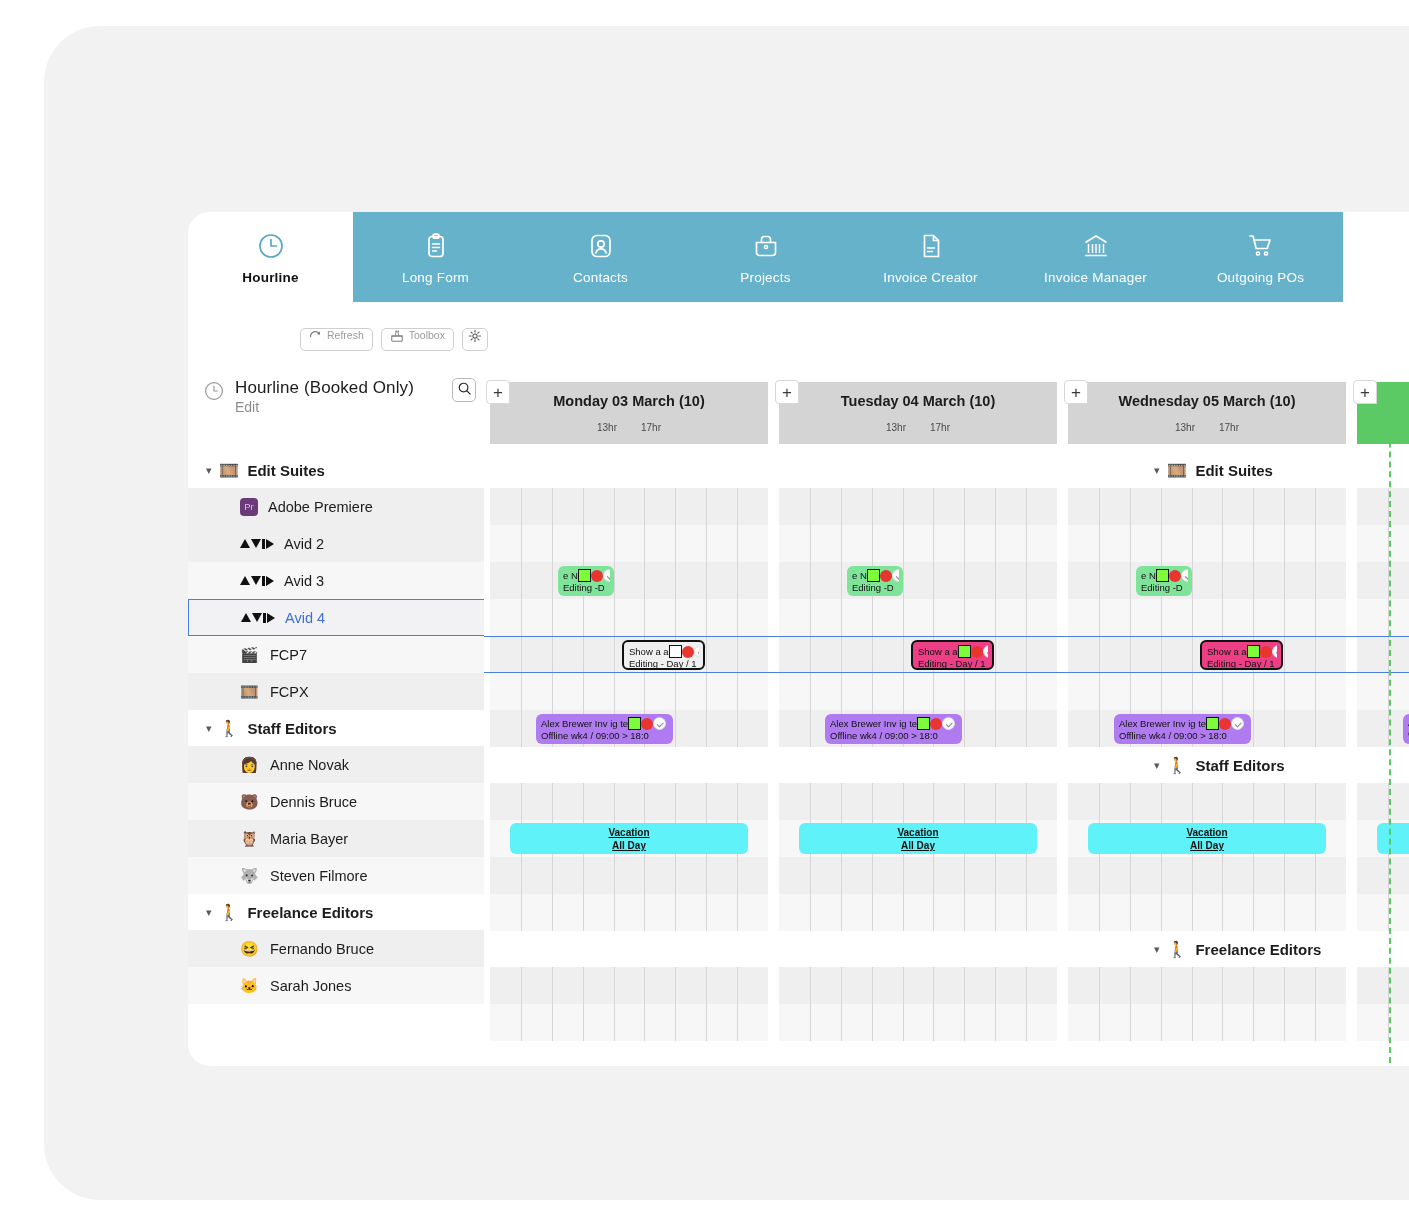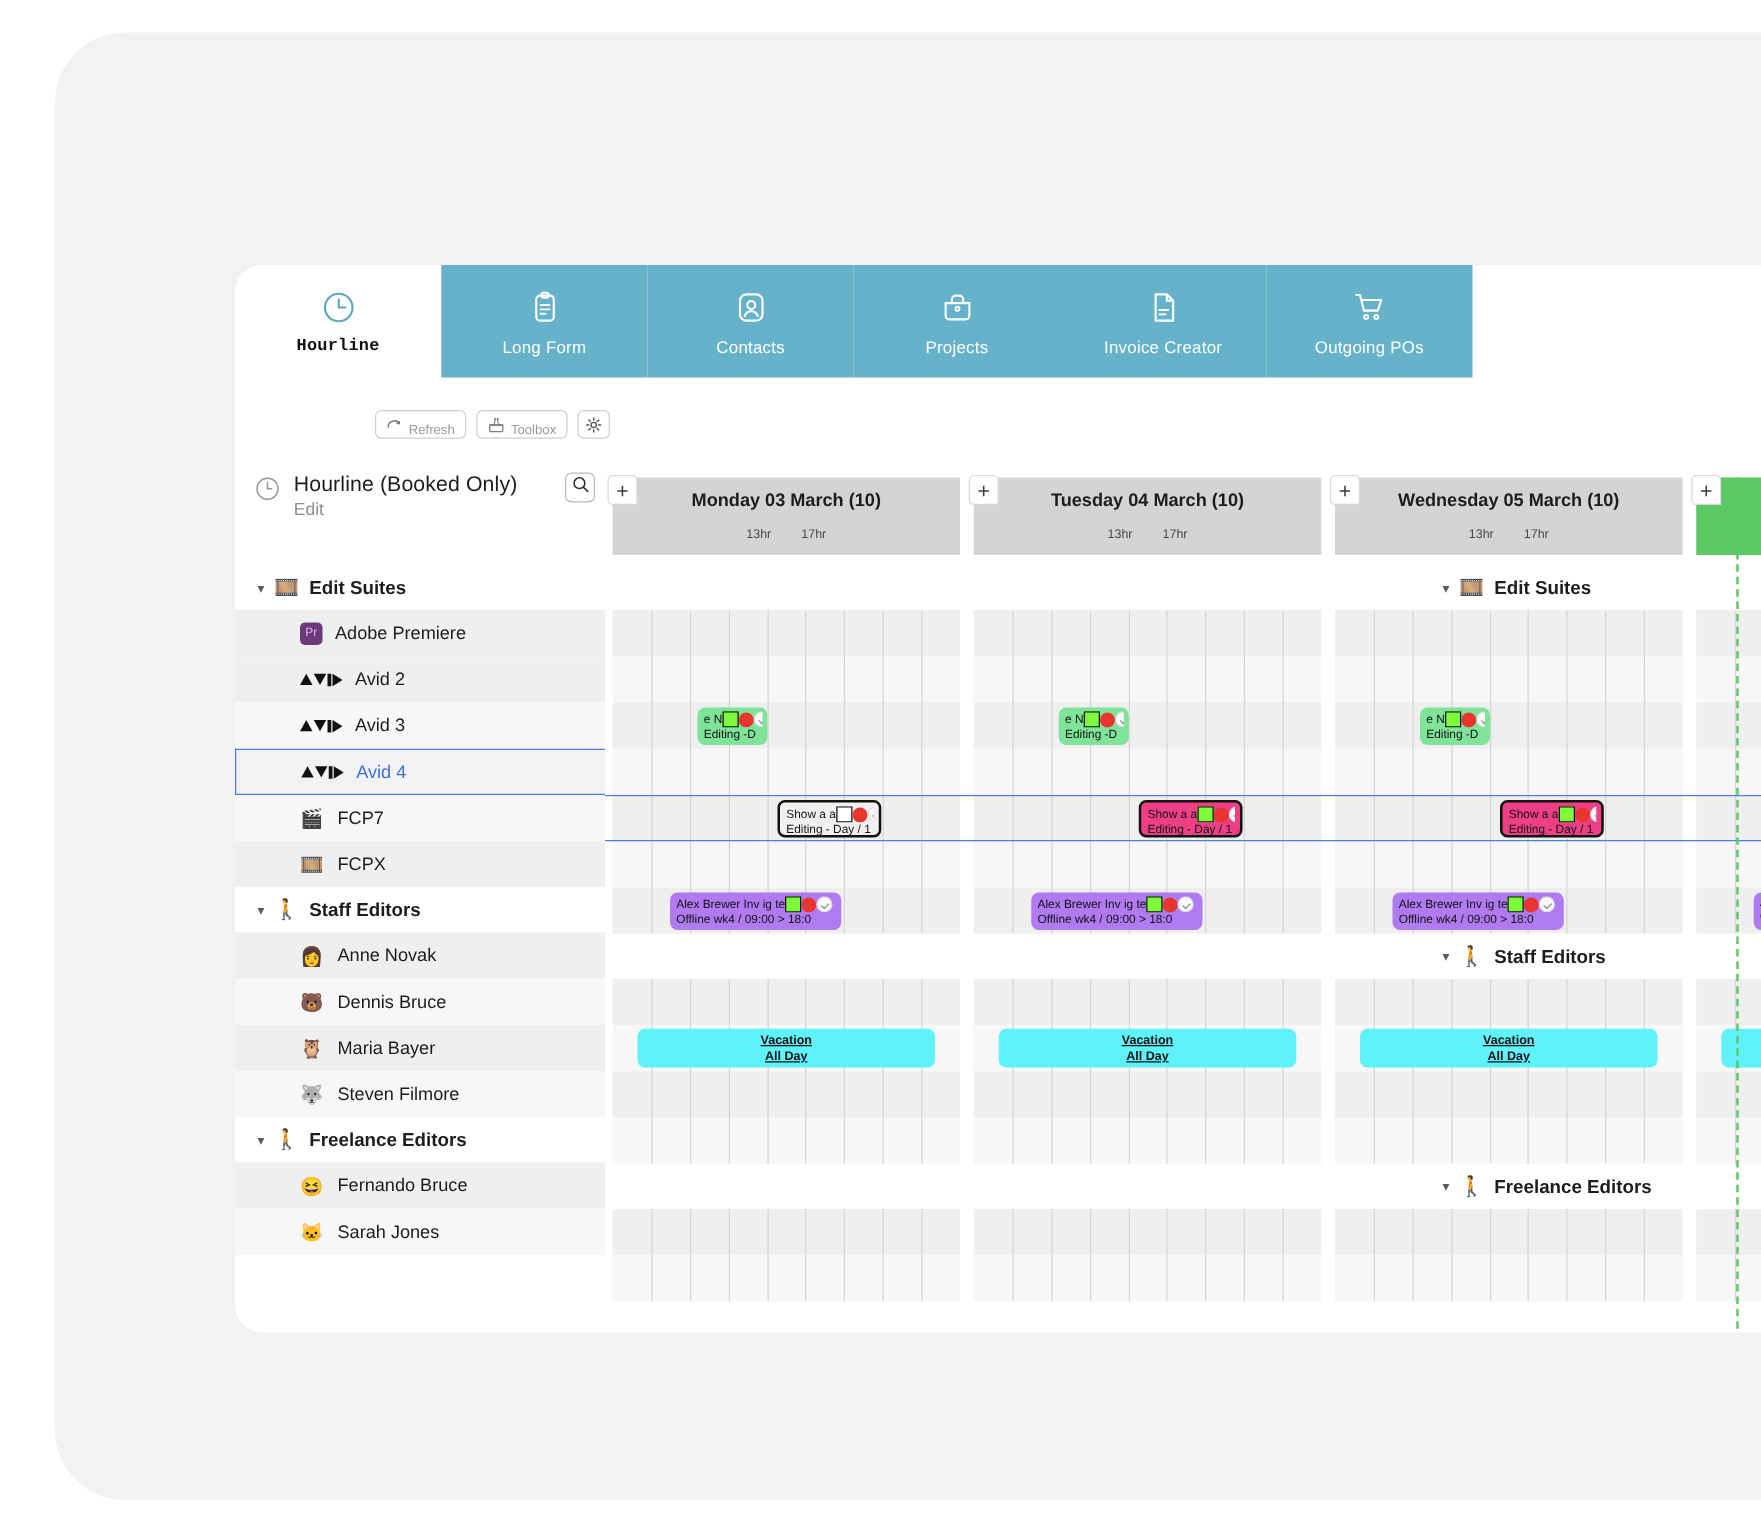--- a/index.html
+++ b/index.html
@@ -37,40 +37,39 @@
     width: 165px; height: 90px;
     display: flex; flex-direction: column;
     align-items: center; justify-content: center;
     background: #67b2cb;
     color: #ffffff;
     flex: 0 0 165px;
   }
   .nav-tab.active {
     background: #ffffff;
     color: #222;
-    font-family: Liberation Mono, monospace;
   }
   .nav-tab .nav-icon { height: 34px; display: flex; align-items: center; }
   .nav-tab .nav-label { font-size: 13.5px; margin-top: 7px; letter-spacing: .2px; }
   .nav-tab.active .nav-label { font-weight: bold; color: #111; }
   .nav-tab svg { display: block; }
 
   
   #toolbar {
     position: absolute; left: 0; top: 110px;
     width: 100%; height: 34px;
     display: flex; align-items: center;
     padding-left: 112px; gap: 8px;
   }
   .tb-btn {
     height: 23px;
     border: 1px solid #cfcfcf;
     border-radius: 5px;
     background: #fff;
-    display: flex; align-items: flex-end;
+    display: flex; align-items: flex-start;
     gap: 5px; padding: 0 8px;
     font-size: 10.5px; color: #9a9a9a;
   }
   .tb-btn.icon-only { padding: 0 5px; }
 
   
   #hl-header {
     position: absolute; left: 0; top: 160px;
     width: 100%; height: 56px;
   }
@@ -288,20 +287,30 @@
         </div>
         <div class="nav-tab">
           <span class="nav-icon">
             <svg width="28" height="28" viewBox="0 0 28 28">
               <path d="M7.5 3.5h9l5 5v16h-14z" fill="none" stroke="#fff" stroke-width="1.7" stroke-linejoin="round"></path>
               <path d="M16.5 3.5v5h5" fill="none" stroke="#fff" stroke-width="1.7"></path>
               <path d="M10.5 16h7M10.5 19.5h5" stroke="#fff" stroke-width="1.5" stroke-linecap="round"></path>
             </svg>
           </span>
           <span class="nav-label">Invoice Creator</span>
+        </div>
+        <div class="nav-tab">
+          <span class="nav-icon">
+            <svg width="28" height="28" viewBox="0 0 28 28">
+              <path d="M3.5 10.5L14 4l10.5 6.5" fill="none" stroke="#fff" stroke-width="1.7" stroke-linejoin="round"></path>
+              <path d="M6.5 12v9M10.5 12v9M14 12v9M17.5 12v9M21.5 12v9" stroke="#fff" stroke-width="1.5"></path>
+              <path d="M4 23.5h20" stroke="#fff" stroke-width="1.7" stroke-linecap="round"></path>
+            </svg>
+          </span>
+          <span class="nav-label">Invoice Manager</span>
         </div>
         <div class="nav-tab">
           <span class="nav-icon">
             <svg width="28" height="28" viewBox="0 0 28 28">
               <path d="M3 4h3l3.2 12.5h11L23 8H7" fill="none" stroke="#fff" stroke-width="1.7" stroke-linecap="round" stroke-linejoin="round"></path>
               <circle cx="11" cy="21.5" r="1.6" fill="none" stroke="#fff" stroke-width="1.5"></circle>
               <circle cx="19" cy="21.5" r="1.6" fill="none" stroke="#fff" stroke-width="1.5"></circle>
             </svg>
           </span>
           <span class="nav-label">Outgoing POs</span>

